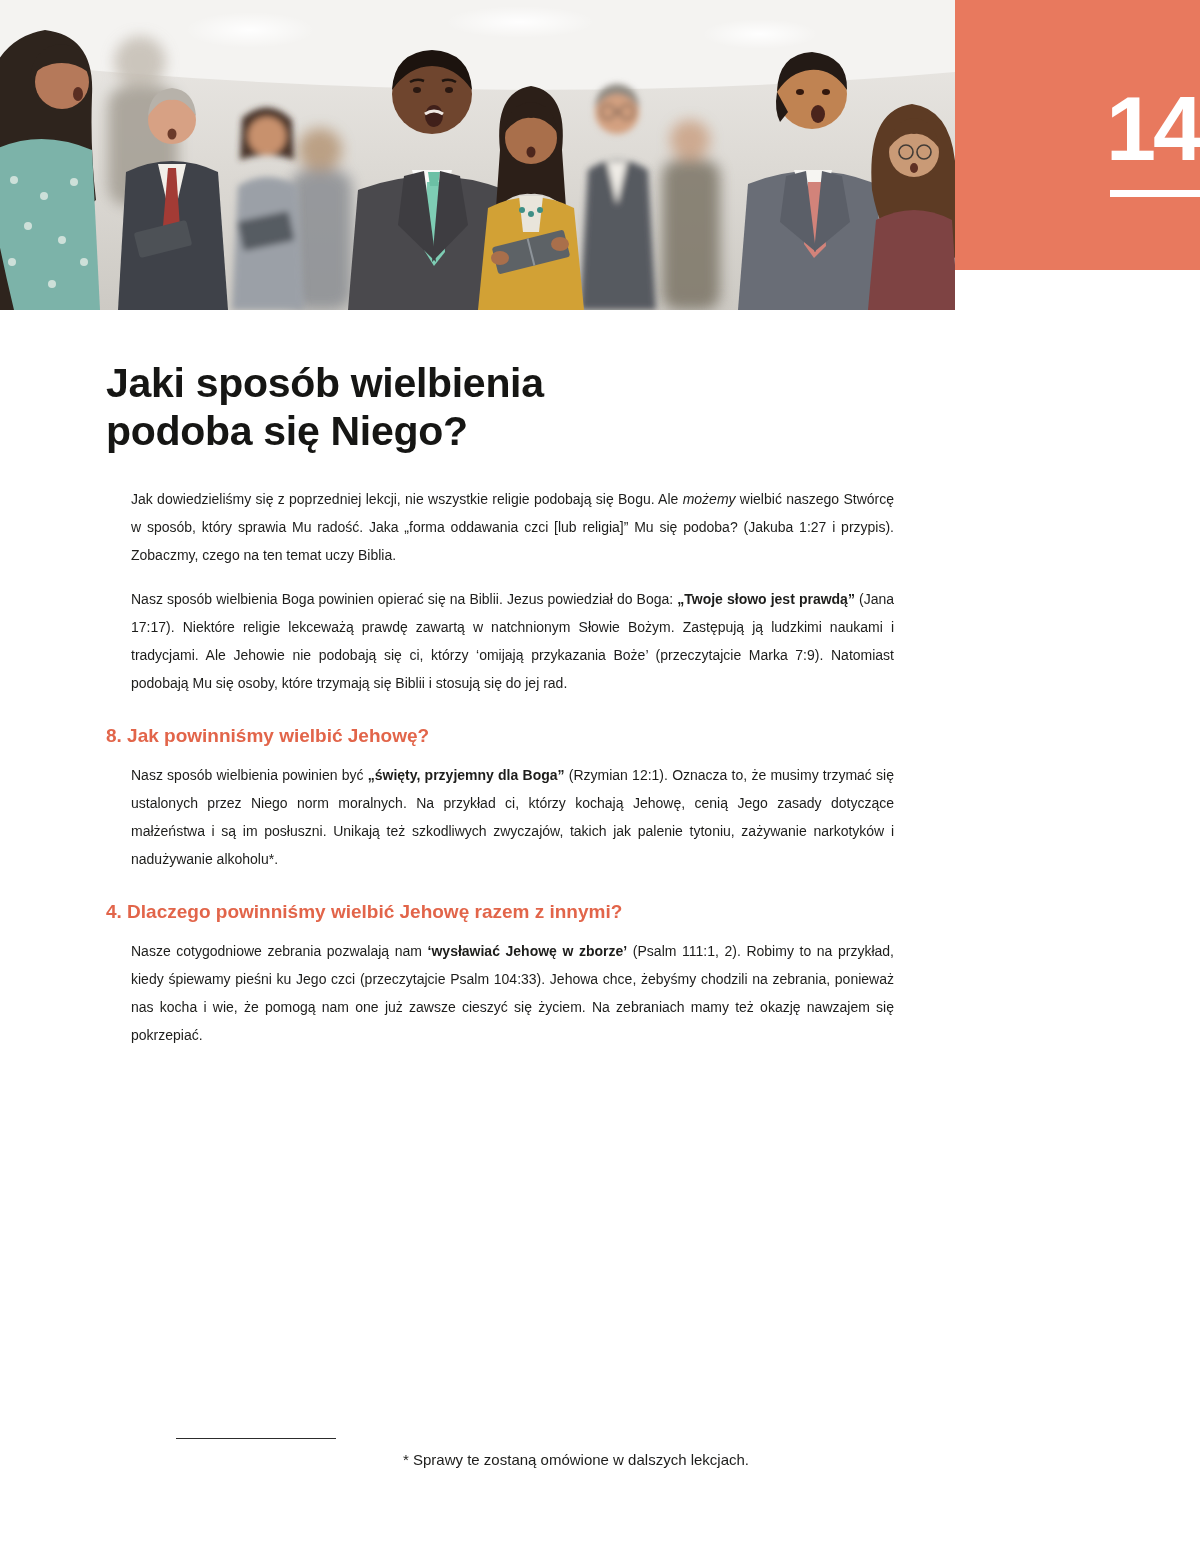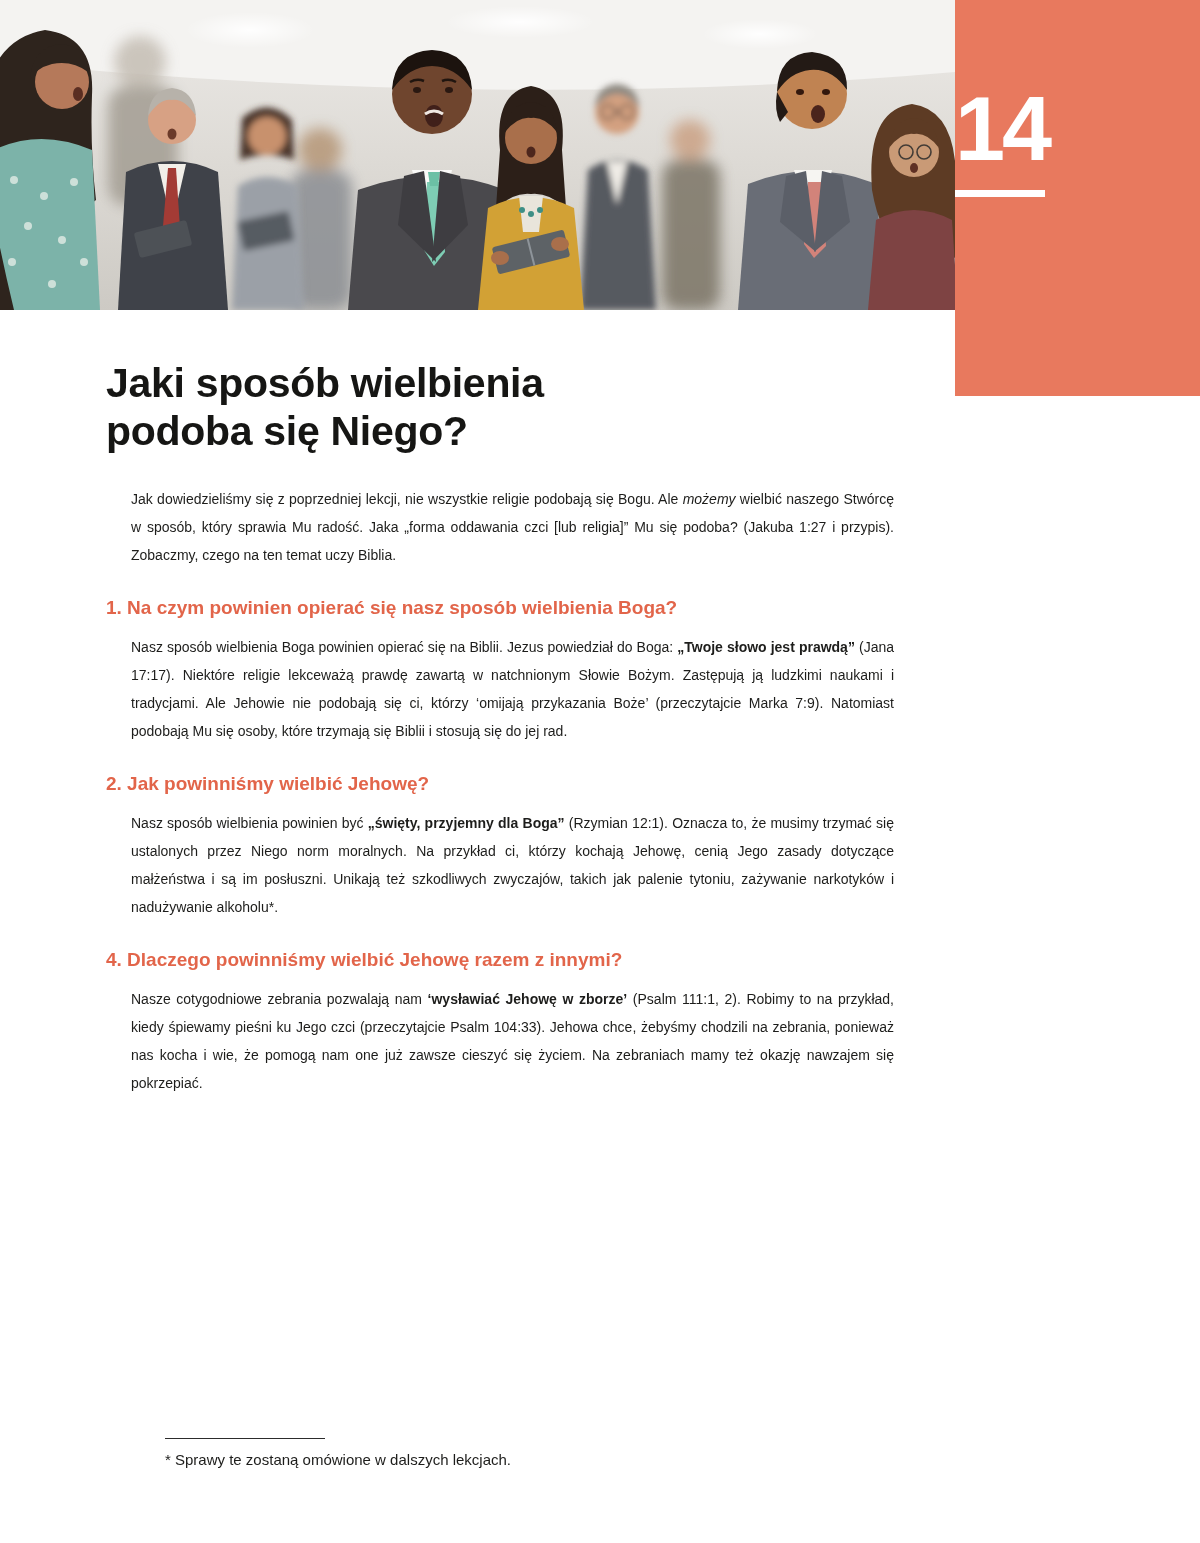--- a/index.html
+++ b/index.html
@@ -9,33 +9,33 @@
   }
   *{box-sizing:border-box;}
   html,body{margin:0;padding:0;background:#ffffff;}
   body{font-family:"Liberation Sans", sans-serif; color:var(--text);}
   .page{width:1200px;height:1543px;margin:0 auto;position:relative;background:#fff;overflow:hidden;}
 
   
   .hero{display:flex;height:310px;width:1200px;}
   .hero-photo{width:955px;height:310px;overflow:hidden;background:#d8d5d0;}
   .hero-photo svg{display:block;}
-  .lesson-badge{width:245px;height:396px;background:var(--badge);display:flex;flex-direction:column;align-items:flex-start;padding-top:84px;}
+  .lesson-badge{width:245px;height:270px;background:var(--badge);display:flex;flex-direction:column;align-items:flex-end;padding-top:84px;}
   .lesson-number{font-size:90px;font-weight:700;color:#fff;line-height:1;letter-spacing:-3px;}
   .lesson-underline{width:90px;height:7px;background:#fff;margin-top:16px;}
 
   
   .content{padding:50px 0 0 106px;width:955px;}
   h1.page-title{font-size:41px;line-height:1.16;font-weight:700;letter-spacing:-0.3px;margin:0 0 30px 0;color:#161614;}
   p.body{width:788px;font-size:14px;line-height:28px;text-align:justify;margin:0 0 16px 0;padding-left:25px;color:var(--text);}
   h2.question{width:788px;font-size:19px;line-height:24px;font-weight:700;color:var(--heading);margin:27px 0 13px 0;}
   section{margin:0;}
 
   
-  .footnote{position:absolute;left:165px;top:1438px;width:800px;}
+  .footnote{position:absolute;left:176px;top:1438px;width:800px;text-align:center;}
   .footnote-rule{width:160px;height:1px;background:#2c2c2c;margin-bottom:11px;}
   .footnote-text{font-size:15px;line-height:20px;margin:0;color:var(--text);}
 </style>
 </head>
 <body>
 
 <div class="page">
 
   <header class="hero">
     <div class="hero-photo">
@@ -184,26 +184,25 @@
       <div class="lesson-underline"></div>
     </div>
   </header>
 
   <main class="content">
     <h1 class="page-title"><span>Jaki sposób wielbienia</span><br><span>podoba się Niego?</span></h1>
 
     <p class="body"><span>Jak dowiedzieliśmy się z poprzedniej lekcji, nie wszystkie religie podobają się Bogu. Ale </span><span style="font-style: italic;">możemy</span><span> wielbić naszego Stwórcę w sposób, który sprawia Mu radość. Jaka „forma oddawania czci [lub religia]” Mu się podoba? (Jakuba 1:27 i przypis). Zobaczmy, czego na ten temat uczy Biblia.</span></p>
 
     <section>
-      <h2 class="question">1. Na czym powinien opierać się nasz sposób wielbienia Boga?</h2>
       <p class="body"><span>Nasz sposób wielbienia Boga powinien opierać się na Biblii. Jezus powiedział do Boga: </span><span style="font-weight: 700;">„Twoje słowo jest prawdą”</span><span> (Jana 17:17). Niektóre religie lekceważą prawdę zawartą w natchnionym Słowie Bożym. Zastępują ją ludzkimi naukami i tradycjami. Ale Jehowie nie podobają się ci, którzy ‘omijają przykazania Boże’ (przeczytajcie Marka 7:9). Natomiast podobają Mu się osoby, które trzymają się Biblii i stosują się do jej rad.</span></p>
     </section>
 
     <section>
-      <h2 class="question">2. Jak powinniśmy wielbić Jehowę?</h2>
+      <h2 class="question">8. Jak powinniśmy wielbić Jehowę?</h2>
       <p class="body"><span>Nasz sposób wielbienia powinien być </span><span style="font-weight: 700;">„święty, przyjemny dla Boga”</span><span> (Rzymian 12:1). Oznacza to, że musimy trzymać się ustalonych przez Niego norm moralnych. Na przykład ci, którzy kochają Jehowę, cenią Jego zasady dotyczące małżeństwa i są im posłuszni. Unikają też szkodliwych zwyczajów, takich jak palenie tytoniu, zażywanie narkotyków i nadużywanie alkoholu*.</span></p>
     </section>
 
     <section>
       <h2 class="question">4. Dlaczego powinniśmy wielbić Jehowę razem z innymi?</h2>
       <p class="body"><span>Nasze cotygodniowe zebrania pozwalają nam </span><span style="font-weight: 700;">‘wysławiać Jehowę w zborze’</span><span> (Psalm 111:1, 2). Robimy to na przykład, kiedy śpiewamy pieśni ku Jego czci (przeczytajcie Psalm 104:33). Jehowa chce, żebyśmy chodzili na zebrania, ponieważ nas kocha i wie, że pomogą nam one już zawsze cieszyć się życiem. Na zebraniach mamy też okazję nawzajem się pokrzepiać.</span></p>
     </section>
   </main>
 
   <footer class="footnote">

